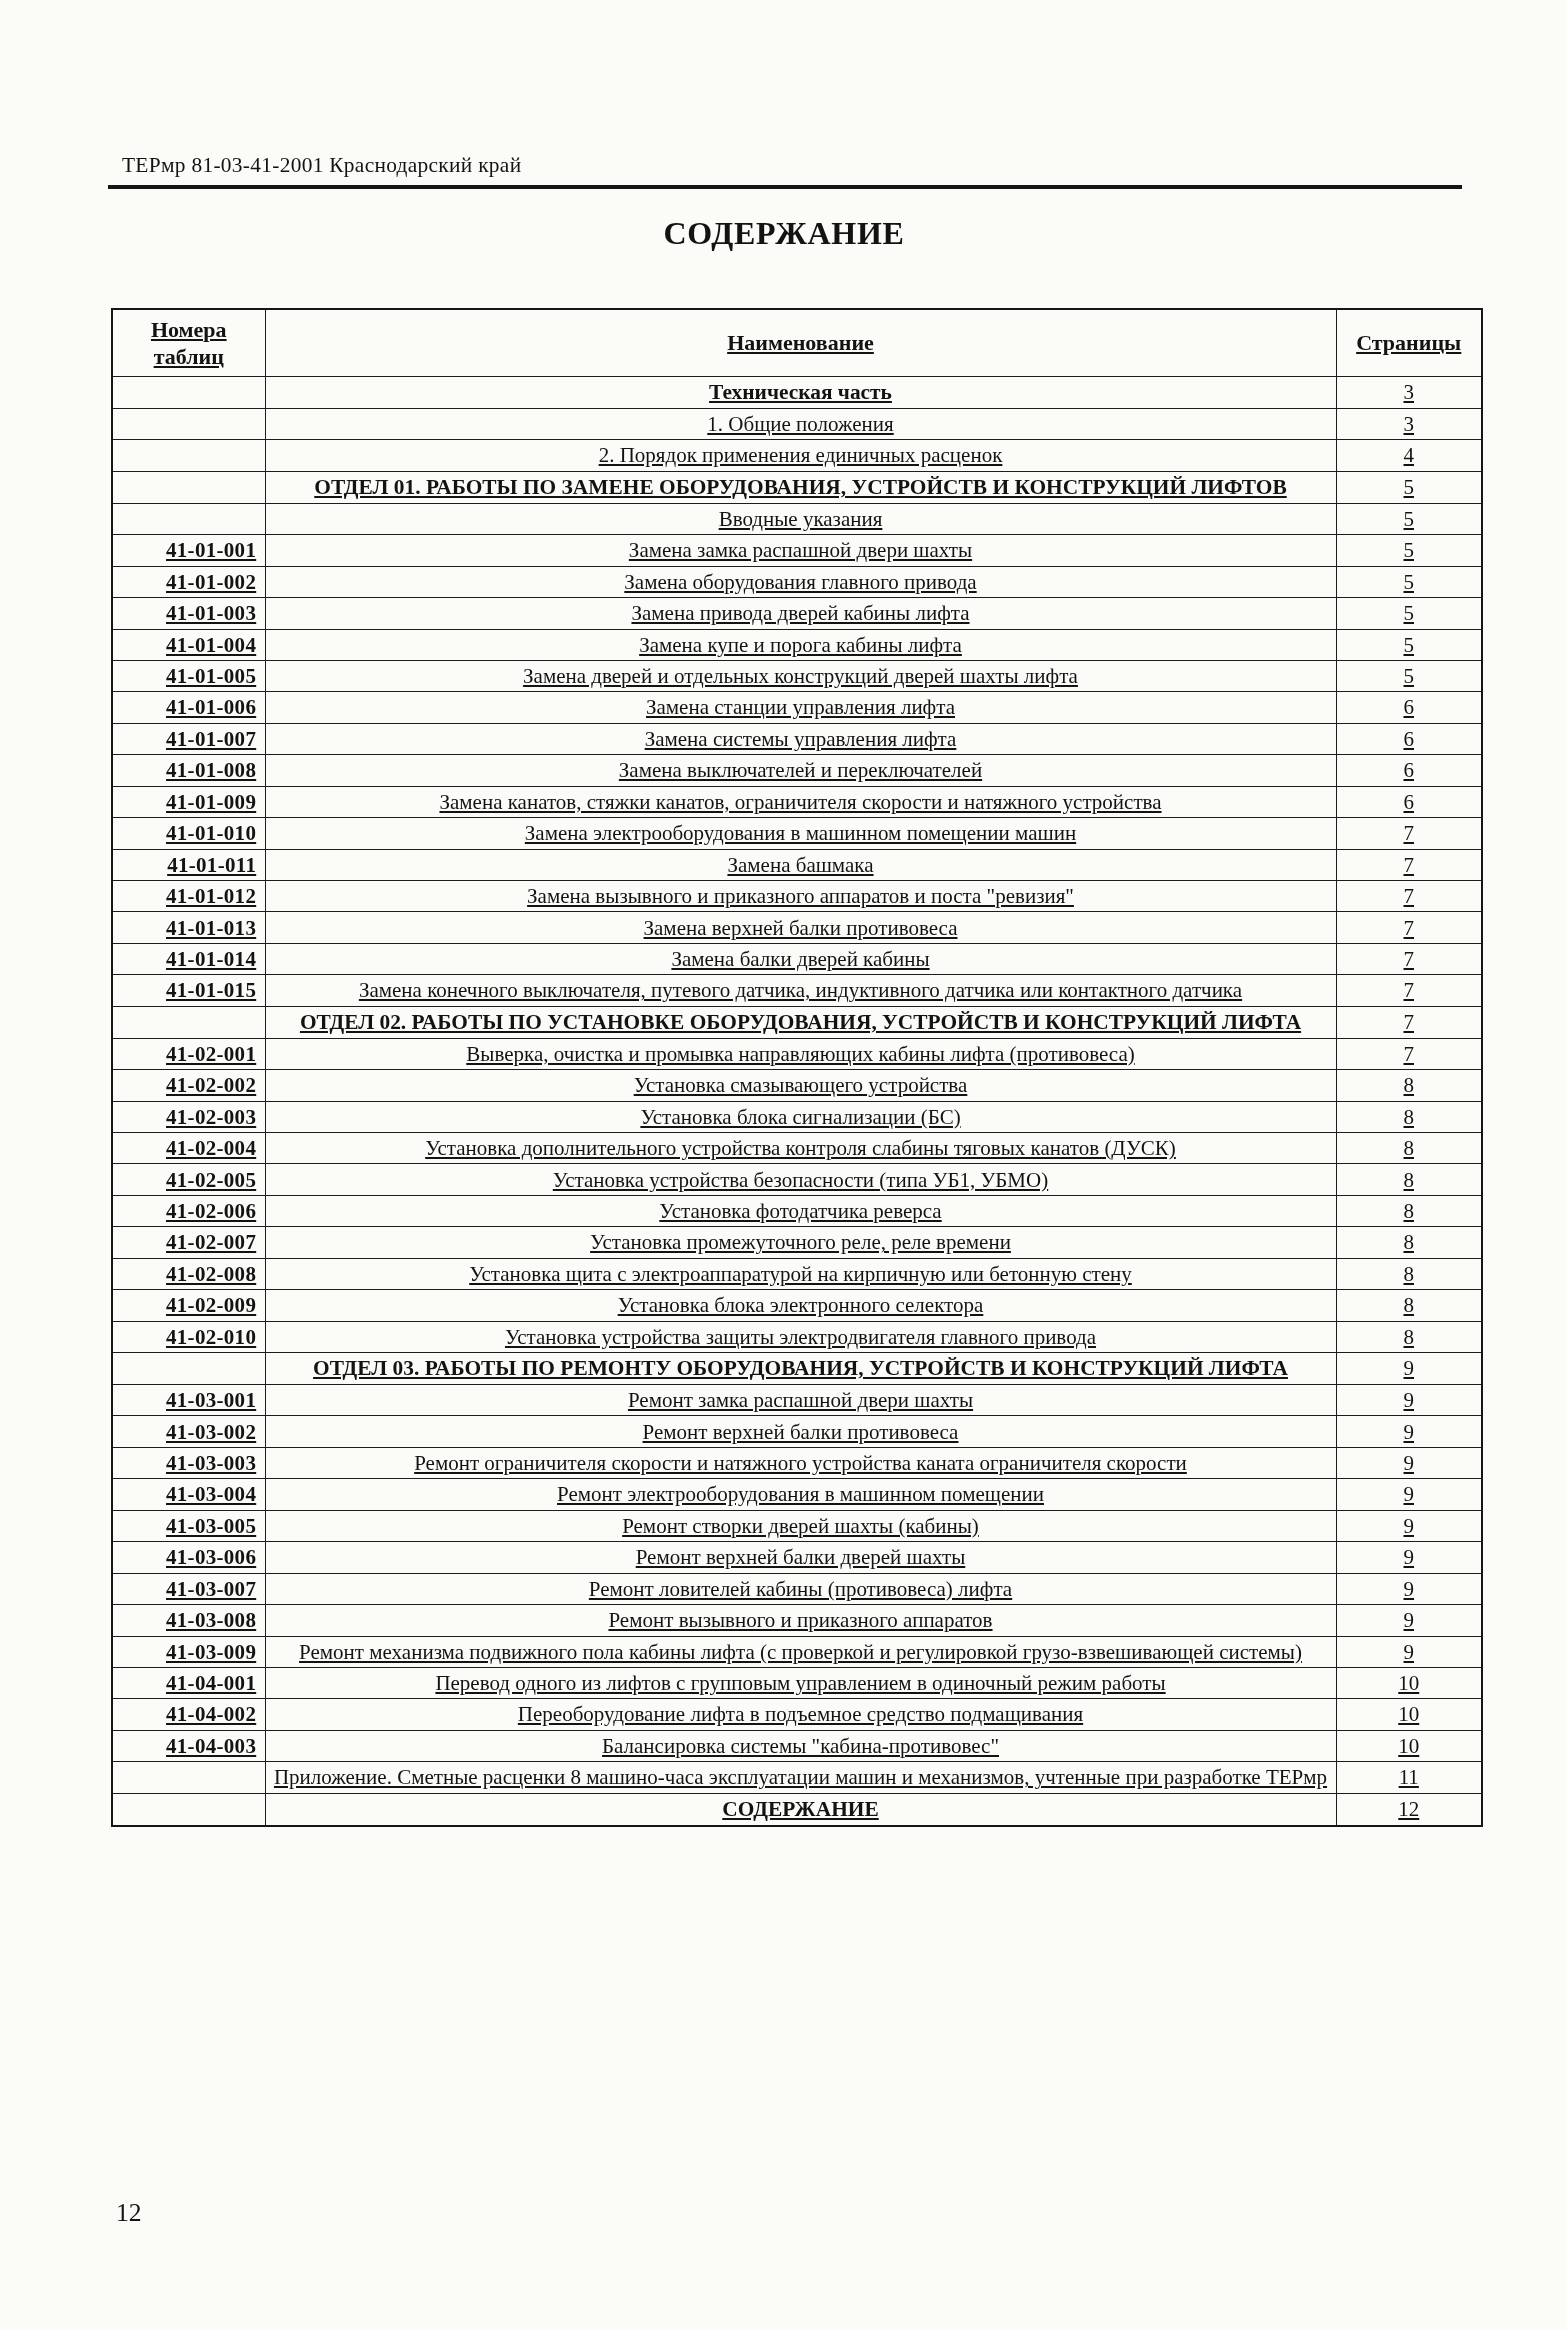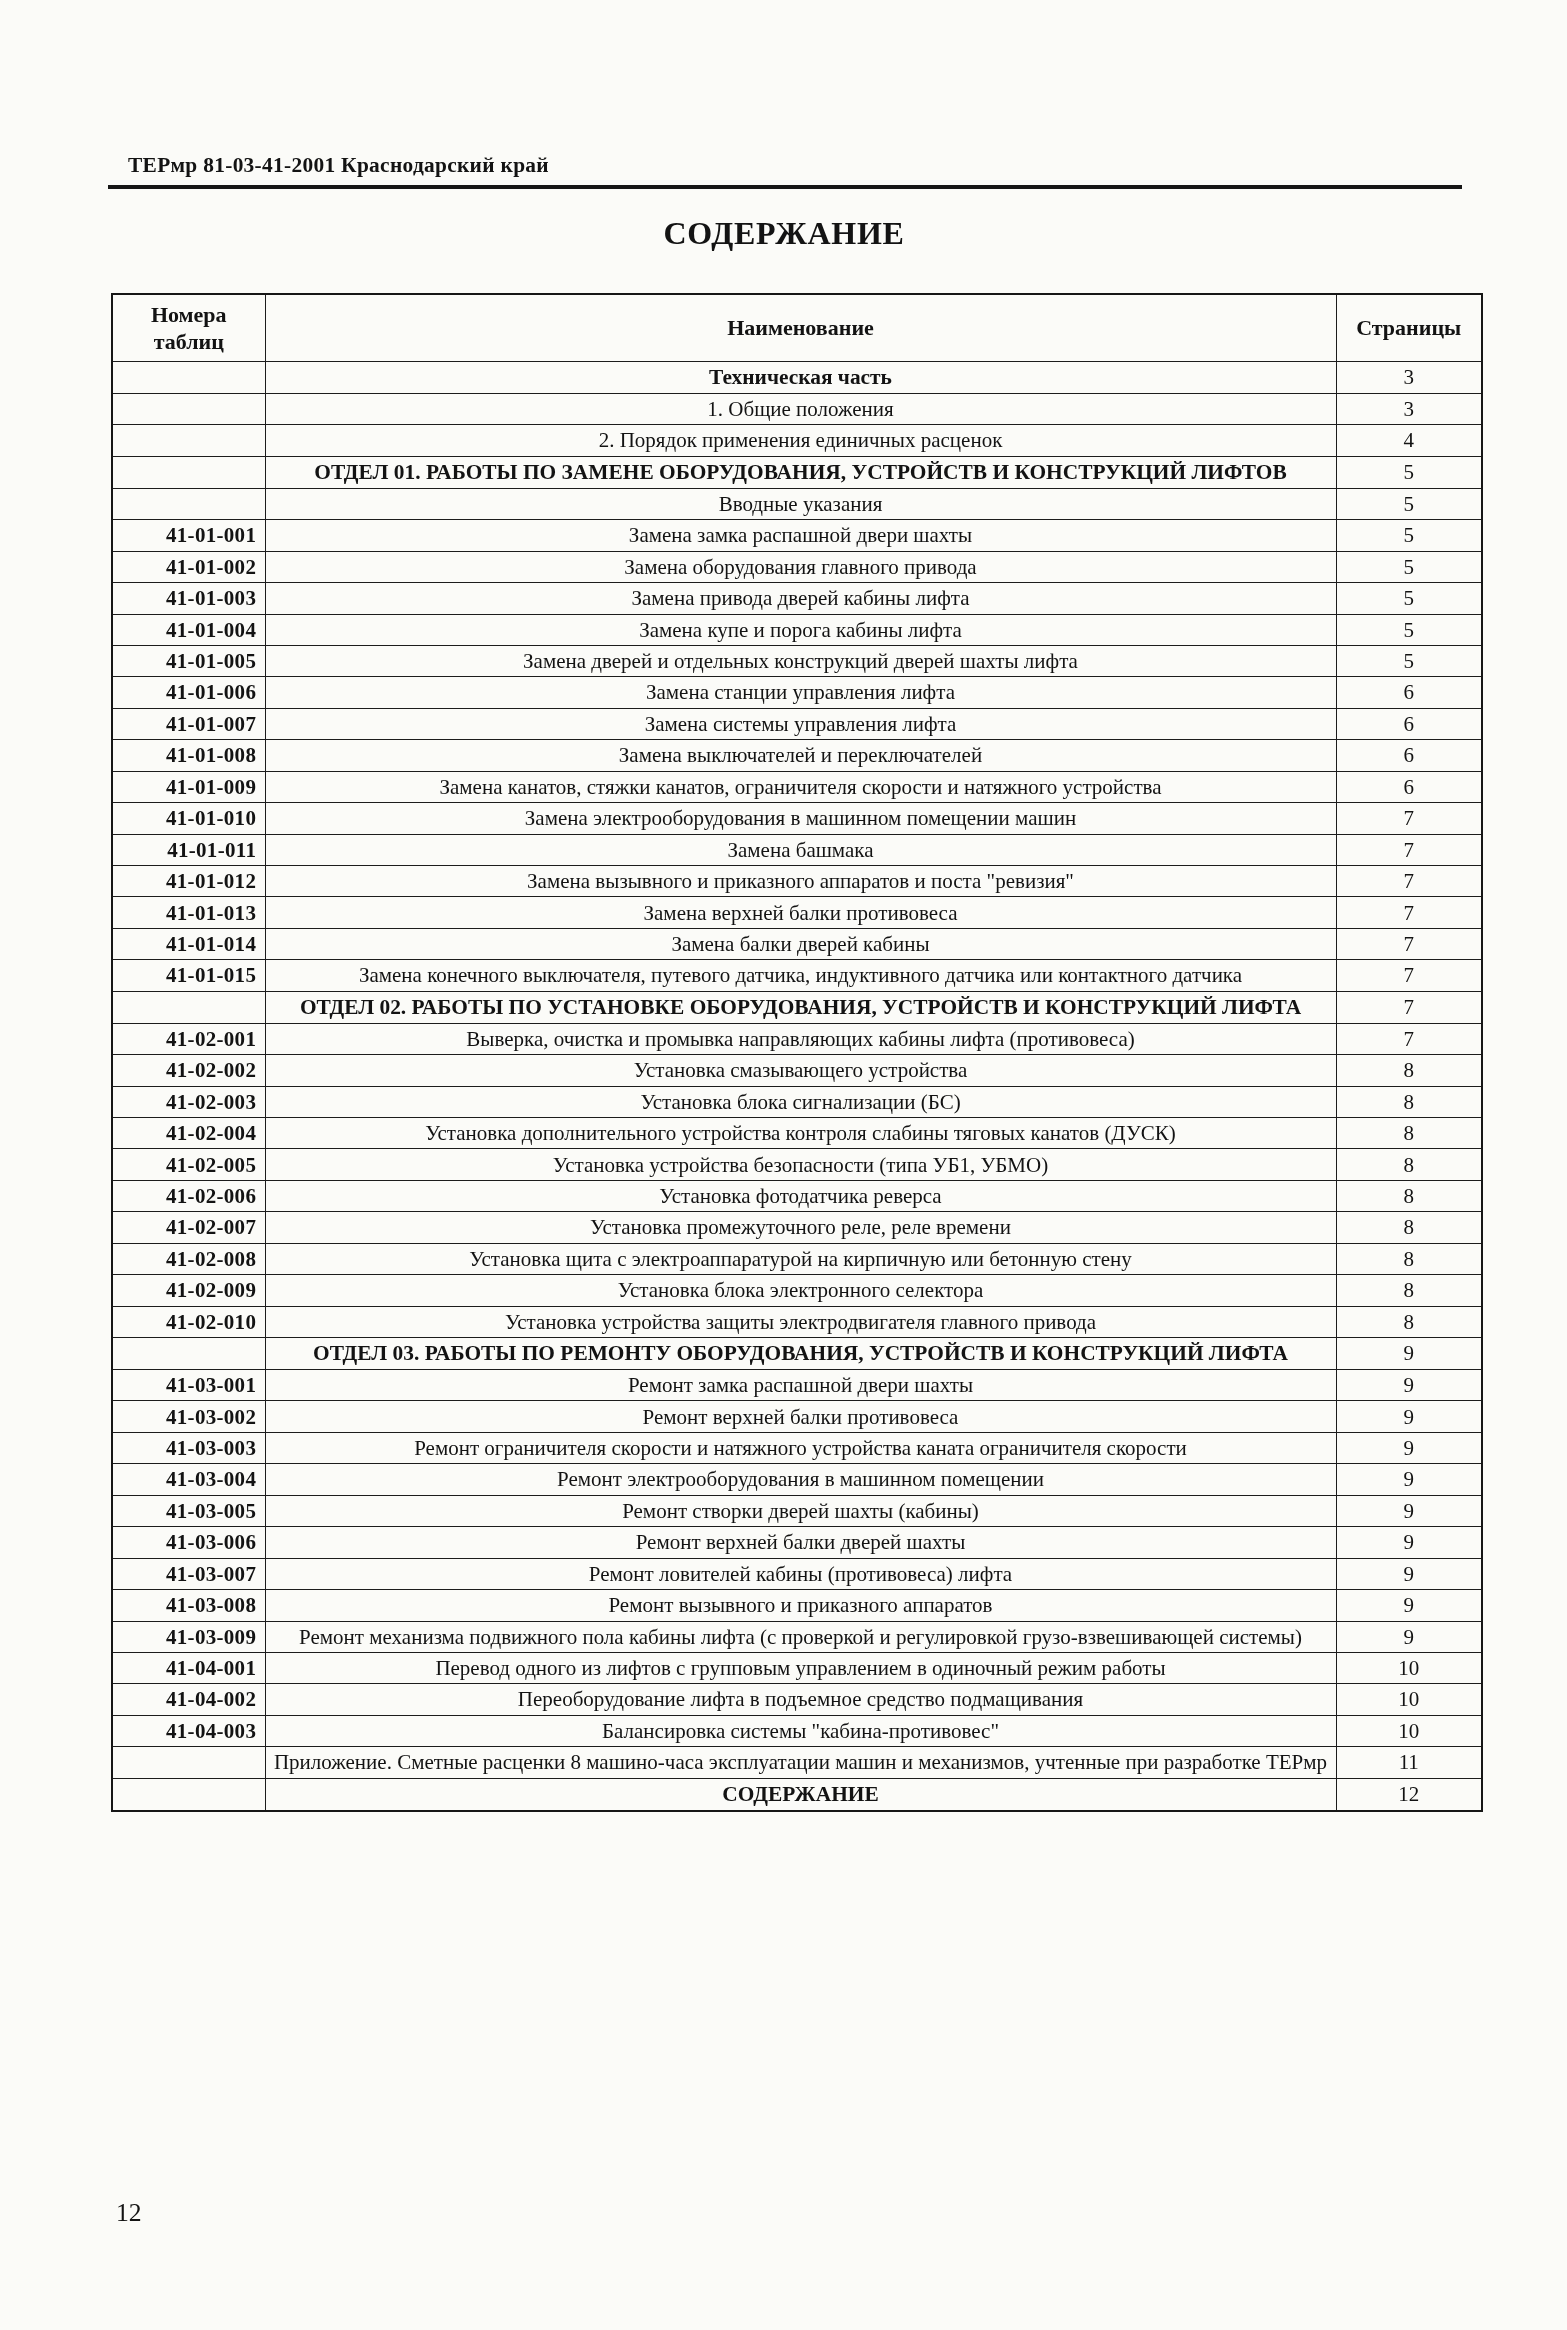--- a/index.html
+++ b/index.html
@@ -10,24 +10,24 @@
     width: 1568px;
     height: 2330px;
     position: relative;
     background: #fbfbf8;
     font-family: "Liberation Serif", "DejaVu Serif", serif;
     color: #131313;
     overflow: hidden;
   }
   .doc-header {
     position: absolute;
-    left: 128px;
+    left: 122px;
     top: 153px;
     font-size: 21.4px;
-    font-weight: bold;
+    font-weight: normal;
     letter-spacing: 0.3px;
   }
   .header-rule {
     position: absolute;
     left: 108px;
     top: 185px;
     width: 1354px;
     height: 3.5px;
     background: #161616;
   }
@@ -37,22 +37,23 @@
     top: 215px;
     width: 1568px;
     text-align: center;
     font-size: 32px;
     font-weight: bold;
     letter-spacing: 0.7px;
   }
   .table-wrap {
     position: absolute;
     left: 111px;
-    top: 293px;
+    top: 308px;
     width: 1372px;
+    text-decoration: underline;
   }
   table.toc {
     width: 100%;
     border-collapse: collapse;
     table-layout: fixed;
   }
   table.toc th, table.toc td {
     border: 1.4px solid #1c1c1c;
     vertical-align: middle;
     font-size: 21px;

